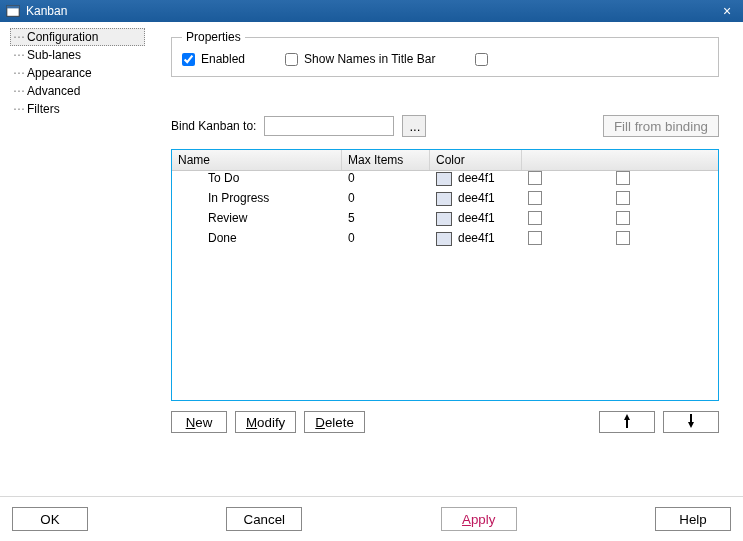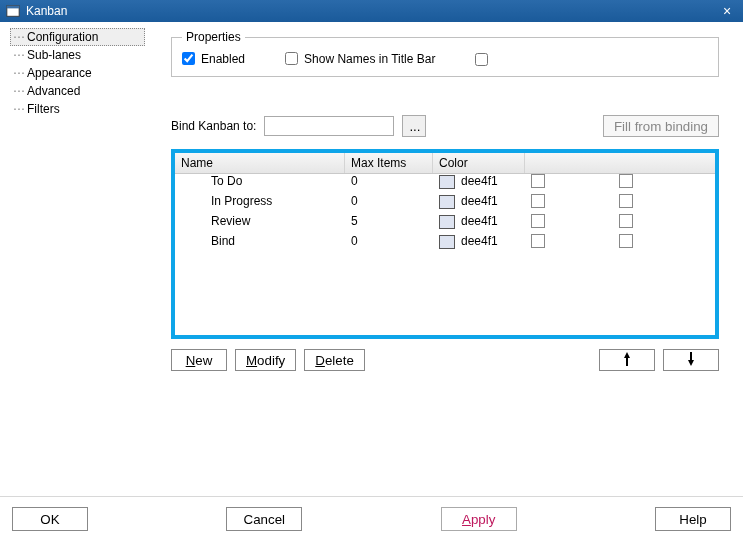--- a/index.html
+++ b/index.html
@@ -11,29 +11,29 @@
   .body{flex:1;display:flex;min-height:0}
   .sidebar{width:155px;border-right:none;padding:6px 10px 6px 10px;box-sizing:border-box}
   .tree-dots{color:#888;margin-right:2px}
   .tree-item{padding:1px 4px 1px 2px;display:flex;align-items:center;border:1px solid transparent}
   .tree-item.selected{background:#efefef;border:1px dotted #888}
   .main{flex:1;padding:8px 24px 10px 16px;box-sizing:border-box;display:flex;flex-direction:column}
   .desc{line-height:1.45;margin-bottom:10px}
   fieldset.props{border:1px solid #c0c0c0;padding:8px 10px 10px 10px;margin:0 0 38px 0}
   fieldset.props legend{padding:0 4px;color:#000}
   .props-row{display:flex;align-items:center;gap:40px}
-  .chk{display:flex;align-items:flex-start;gap:6px}
+  .chk{display:flex;align-items:center;gap:6px}
   .chk input{margin:0}
   .bind-row{display:flex;align-items:center;gap:8px;margin-bottom:12px}
   .bind-row label{}
   .bind-row input[type=text]{width:120px;height:18px;border:1px solid #aaa;padding:0 4px}
   .bind-row button.browse{width:24px;height:22px;border:1px solid #aaa;background:#f0f0f0}
   .bind-row .spacer{flex:1}
   .bind-row button.fill{height:22px;border:1px solid #aaa;background:#f7f7f7;color:#888;padding:0 10px}
-  .grid{border:4px solid #0ea5e9;height:190px;overflow:hidden;box-sizing:border-box}
+  .grid{border:1px solid #0ea5e9;height:252px;overflow:hidden;box-sizing:border-box}
   .grid-head{display:flex;background:linear-gradient(#f7f7f7,#e6e6e6);border-bottom:1px solid #c9c9c9}
   .gh{box-sizing:border-box;padding:3px 6px;border-right:1px solid #d4d4d4;font-weight:normal;color:#000}
   .col-name{width:170px}
   .col-max{width:88px}
   .col-color{width:92px}
   .col-default{width:88px}
   .col-unbound{flex:1}
   .grid-body{}
   .gr{display:flex;align-items:flex-start;height:20px}
   .gc{box-sizing:border-box;padding:0 6px}
@@ -138,21 +138,21 @@
             <div class="gc col-unbound"><span class="cb"></span></div>
           </div>
           <div class="gr">
             <div class="gc col-name">Review</div>
             <div class="gc col-max">5</div>
             <div class="gc col-color"><span class="swatch"></span><span>dee4f1</span></div>
             <div class="gc col-default"><span class="cb"></span></div>
             <div class="gc col-unbound"><span class="cb"></span></div>
           </div>
           <div class="gr">
-            <div class="gc col-name">Bind</div>
+            <div class="gc col-name">Done</div>
             <div class="gc col-max">0</div>
             <div class="gc col-color"><span class="swatch"></span><span>dee4f1</span></div>
             <div class="gc col-default"><span class="cb"></span></div>
             <div class="gc col-unbound"><span class="cb"></span></div>
           </div>
         </div>
       </div>
 
       <div class="actions">
         <button><span class="u">N</span><span></span><span id="newr">ew</span></button>

